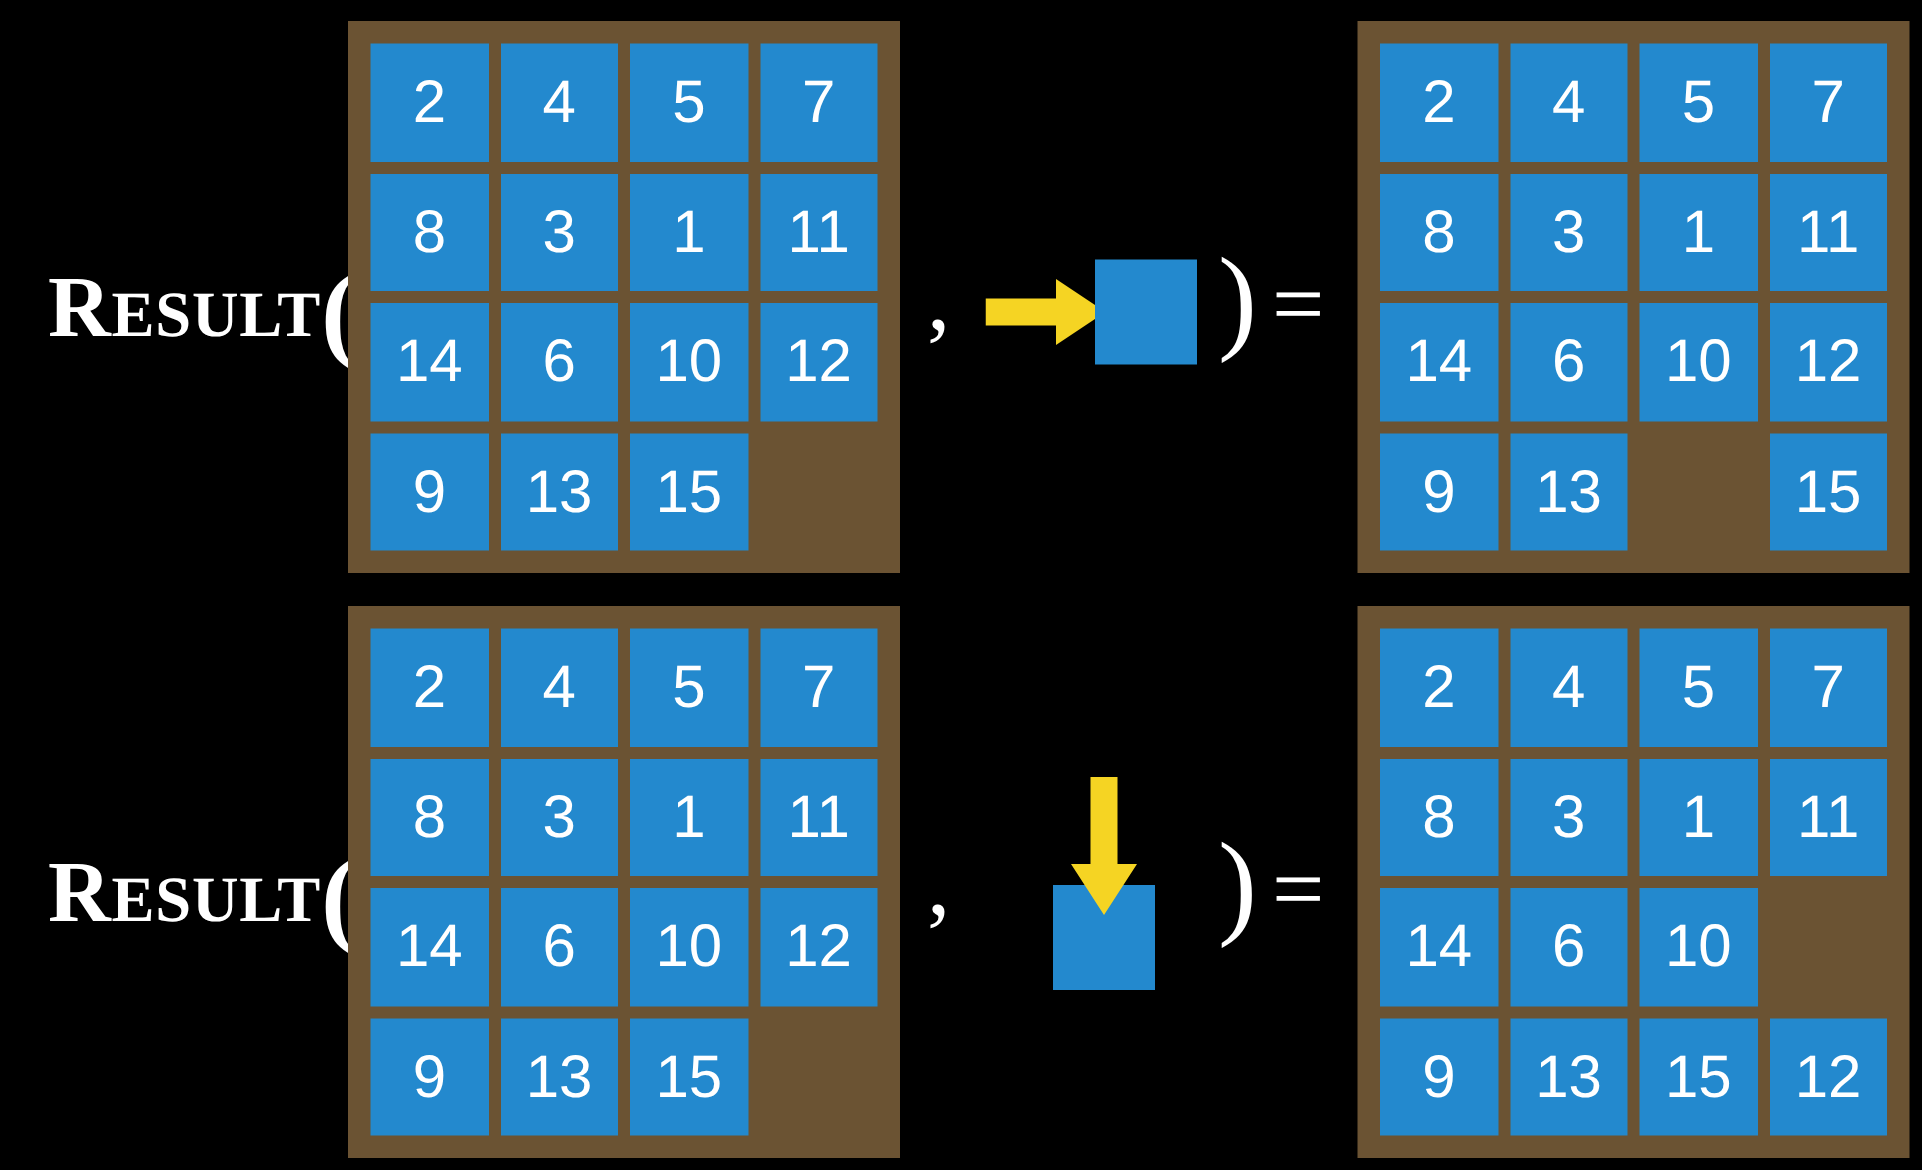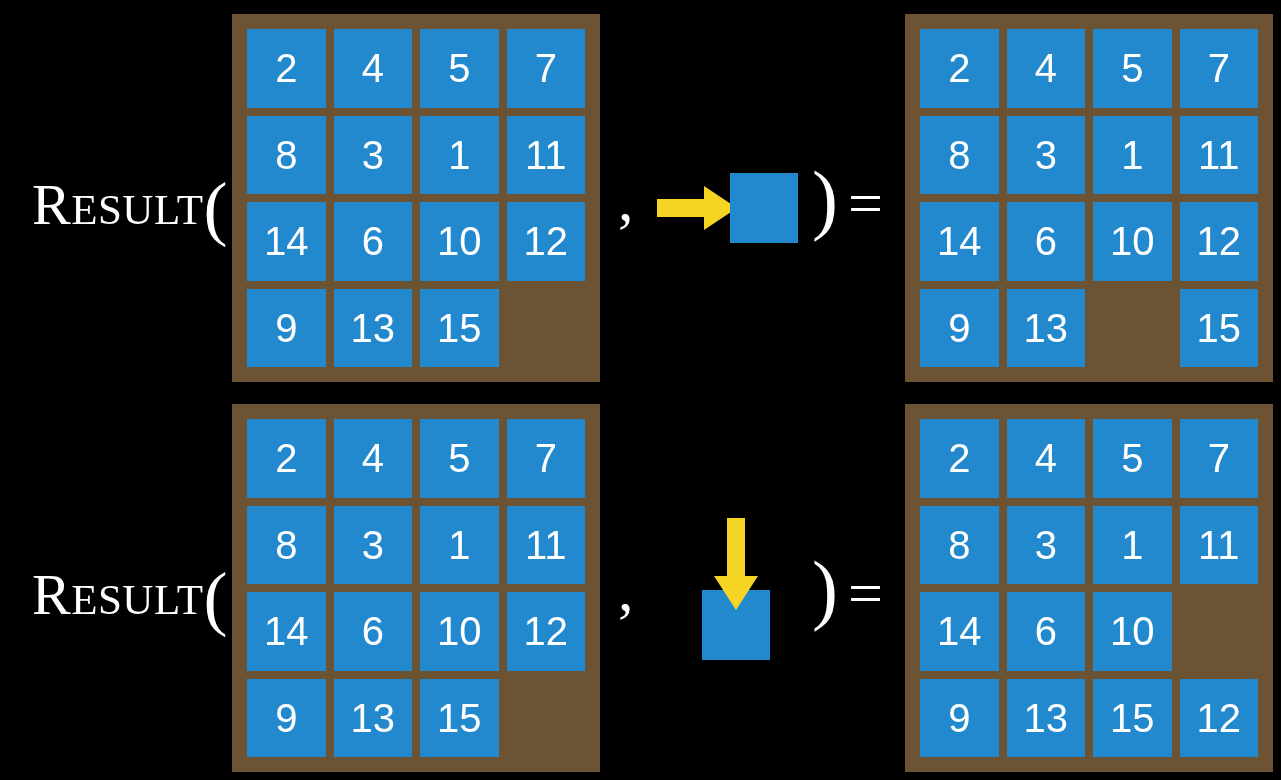--- a/index.html
+++ b/index.html
@@ -36,20 +36,21 @@
 
   
   .result-label {
     position: absolute;
     font-family: "Liberation Serif", serif;
     font-size: 58px;
     line-height: 1;
     color: #ffffff;
     white-space: nowrap;
     letter-spacing: 0.5px;
+    font-weight: bold;
   }
   .result-label .cap-r {
     font-size: 58px;
     vertical-align: baseline;
   }
   .result-label .smallcaps {
     font-size: 43px;
     vertical-align: baseline;
   }
   .result-label .paren-open {

